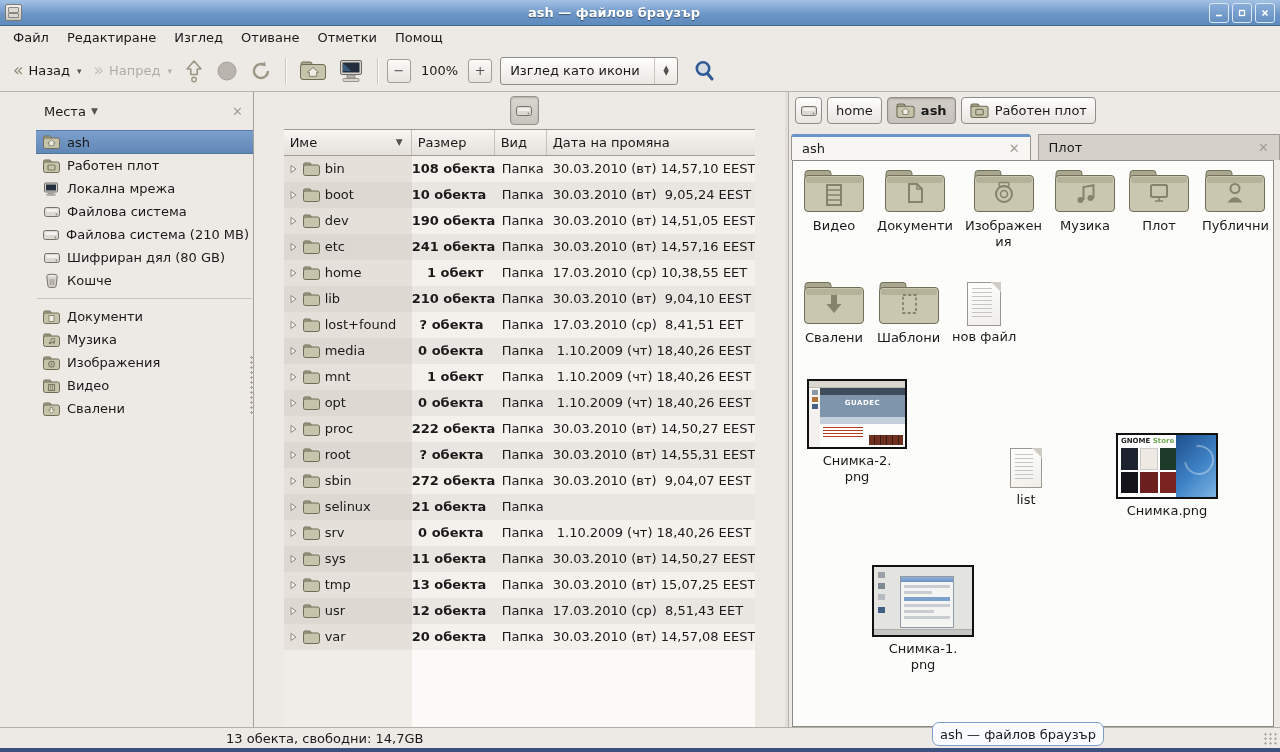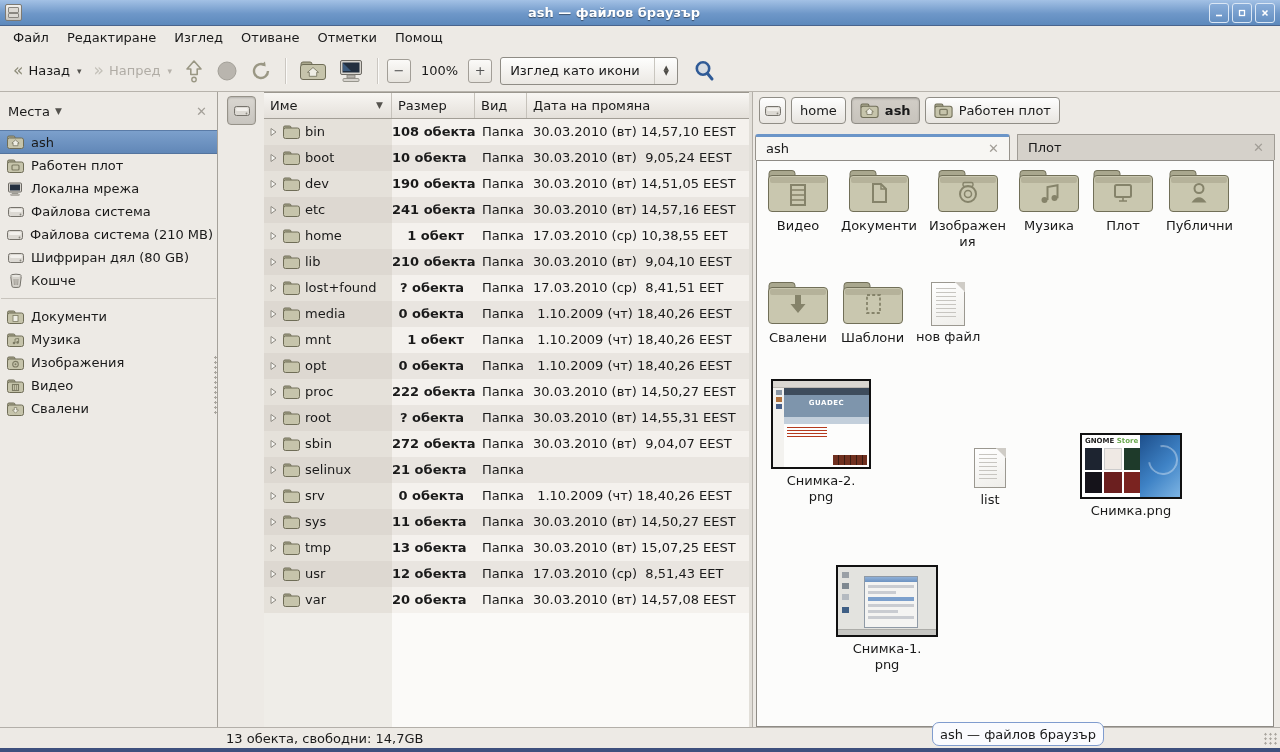--- a/index.html
+++ b/index.html
@@ -37,21 +37,21 @@
   .sqbtn{width:22px;height:22px;border:1px solid #a29e97;border-radius:3px;background:linear-gradient(#fbfaf8,#e7e4de);
          display:flex;align-items:center;justify-content:center;font-size:13px;color:#555;}
   .zoomlabel{padding:0 8px;}
   .combo{height:28px;margin-left:6px;border:1px solid #8f8c85;border-radius:3px;background:linear-gradient(#fefefd,#ebe8e3);
          display:flex;align-items:center;padding:0 0 0 9px;width:178px;box-sizing:border-box;}
   .combo .cspin{margin-left:auto;height:100%;border-left:1px solid #c9c6bf;display:flex;flex-direction:column;
                 align-items:center;justify-content:center;width:22px;color:#4e4c47;font-size:7px;line-height:5px;}
   .searchbtn{margin-left:10px;width:30px;height:30px;display:flex;align-items:center;justify-content:center;}
 
   
-  .main{flex:1 1 auto;display:flex;min-height:0;position:relative;}
+  .main{flex:1 1 auto;display:flex;min-height:0;position:relative;margin-left:36px;}
 
   
   .sidebar{width:218px;flex:0 0 218px;border-right:1px solid #a5a19a;box-sizing:border-box;display:flex;flex-direction:column;background:#edeae5;}
   .side-header{height:38px;flex:0 0 38px;display:flex;align-items:center;padding:0 10px 0 8px;}
   .side-header .hdd{font-size:9px;color:#55534e;margin-left:4px;}
   .side-close{margin-left:auto;color:#a39f98;font-weight:bold;font-size:13px;}
   .side-item{height:23px;display:flex;align-items:center;gap:7px;padding:0 4px 0 7px;}
   .side-item[data-selected="true"]{background:linear-gradient(#7fa0cc,#6288b8);
       background:linear-gradient(#7ca0cc,#6187b7);border-top:1px solid #5a7ba7;border-bottom:1px solid #54749e;height:24px;box-sizing:border-box;}
   .side-label{white-space:nowrap;}
@@ -69,21 +69,21 @@
   .ic-folder g{display:none;}
   .side-item[data-icon="home"] .fe-home{display:inline;}
   .side-item[data-icon="desktop"] .fe-desktop{display:inline;}
   .side-item[data-icon="folder-doc"] .fe-doc{display:inline;}
   .side-item[data-icon="folder-music"] .fe-music{display:inline;}
   .side-item[data-icon="folder-image"] .fe-image{display:inline;}
   .side-item[data-icon="folder-video"] .fe-video{display:inline;}
   .side-item[data-icon="folder-down"] .fe-down{display:inline;}
 
   
-  .midpane{width:531px;flex:0 0 531px;display:flex;background:#edeae5;box-sizing:border-box;}
+  .midpane{width:531px;flex:0 0 531px;display:flex;flex-direction:column;background:#edeae5;box-sizing:border-box;align-items:center;}
   .mid-top{height:37px;flex:0 0 37px;display:flex;align-items:center;padding-left:9px;}
   .rootbtn{width:27px;height:27px;border:1px solid #969289;border-radius:4px;
            background:linear-gradient(#dad7d1,#c8c5bf);box-shadow:inset 0 1px 2px rgba(0,0,0,.18);
            display:flex;align-items:center;justify-content:center;}
   .tree{flex:1;display:flex;flex-direction:column;border-top:1px solid #9b978f;min-height:0;}
   .tree-head{display:grid;grid-template-columns:128px 83px 52px 1fr;height:26px;flex:0 0 26px;
              background:linear-gradient(#f8f6f3,#e4e0da);border-bottom:1px solid #a29e96;box-sizing:border-box;}
   .th{padding:0 6px;line-height:25px;border-right:1px solid #c6c2bb;white-space:nowrap;overflow:hidden;display:flex;align-items:center;}
   .th .sort{margin-left:auto;font-size:9px;color:#55534e;padding-right:2px;}
   .tree-body{flex:1;background:linear-gradient(to right,#efede8 0,#efede8 128px,#fbfaf8 128px);overflow:hidden;}
@@ -140,21 +140,21 @@
   .page .fold{position:absolute;top:-1px;right:-1px;width:0;height:0;
         border-style:solid;border-width:0 10px 10px 0;border-color:transparent #fcfcfb transparent transparent;}
   .page .fold2{position:absolute;top:-1px;right:-1px;width:0;height:0;
         border-style:solid;border-width:10px 0 0 10px;border-color:#cfccc6 transparent transparent transparent;}
 
   .fitem{position:absolute;display:flex;flex-direction:column;align-items:center;}
   .fitem .glabel{margin-top:4px;text-align:center;white-space:pre-line;line-height:16px;}
   .thumb{border:2px solid #111;background:#fff;position:relative;overflow:hidden;box-sizing:border-box;}
 
   
-  .t-guadec{width:100px;height:90px;}
+  .t-guadec{width:100px;height:70px;}
   .t-guadec .bar{height:6px;background:#dad7d1;border-bottom:1px solid #bdb9b2;}
   .t-guadec .lcol{position:absolute;left:0;top:7px;bottom:0;width:11px;background:#f3f2ef;border-right:1px solid #ddd;}
   .t-guadec .lcol i{display:block;width:6px;height:5px;margin:2px auto;background:#8a97a5;}
   .t-guadec .head{position:absolute;left:11px;right:0;top:7px;height:7px;background:#3e4c5c;}
   .t-guadec .banner{position:absolute;left:11px;right:0;top:14px;height:22px;background:#7e95ac;
         color:#fff;font-size:7px;font-weight:bold;text-align:center;line-height:16px;letter-spacing:.5px;}
   .t-guadec .sky{position:absolute;left:11px;right:0;top:36px;height:7px;background:#c3cfdb;}
   .t-guadec .body{position:absolute;left:11px;right:0;top:43px;bottom:0;background:#fdfdfc;}
   .t-guadec .body .tl{position:absolute;left:3px;top:3px;width:40px;height:12px;
         background:repeating-linear-gradient(#b53a1e 0 1px,transparent 1px 3px);}

